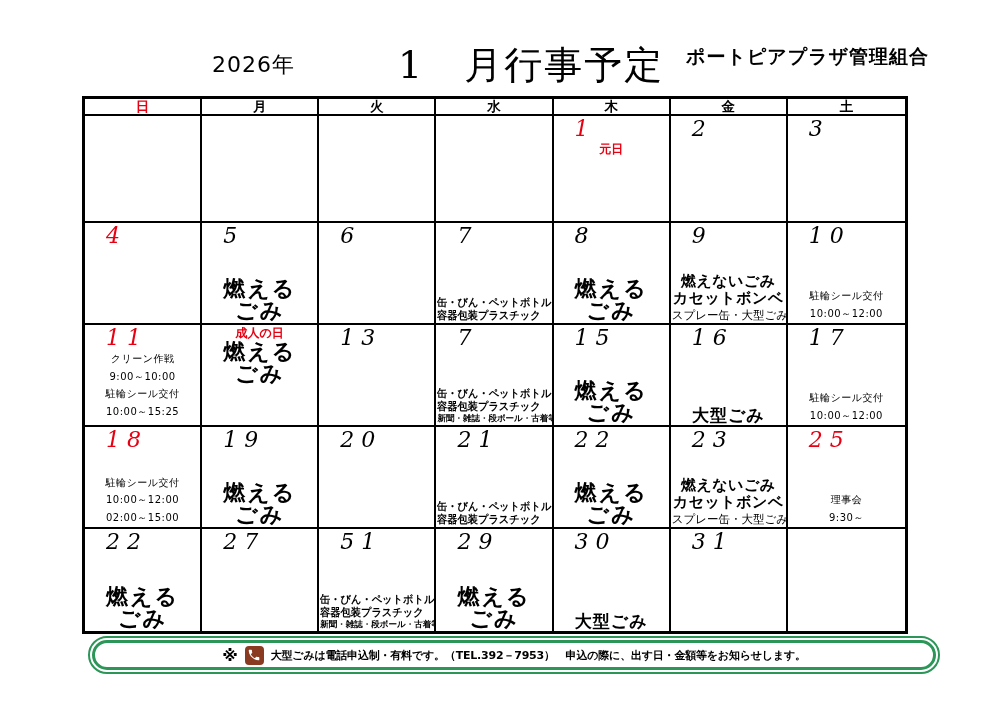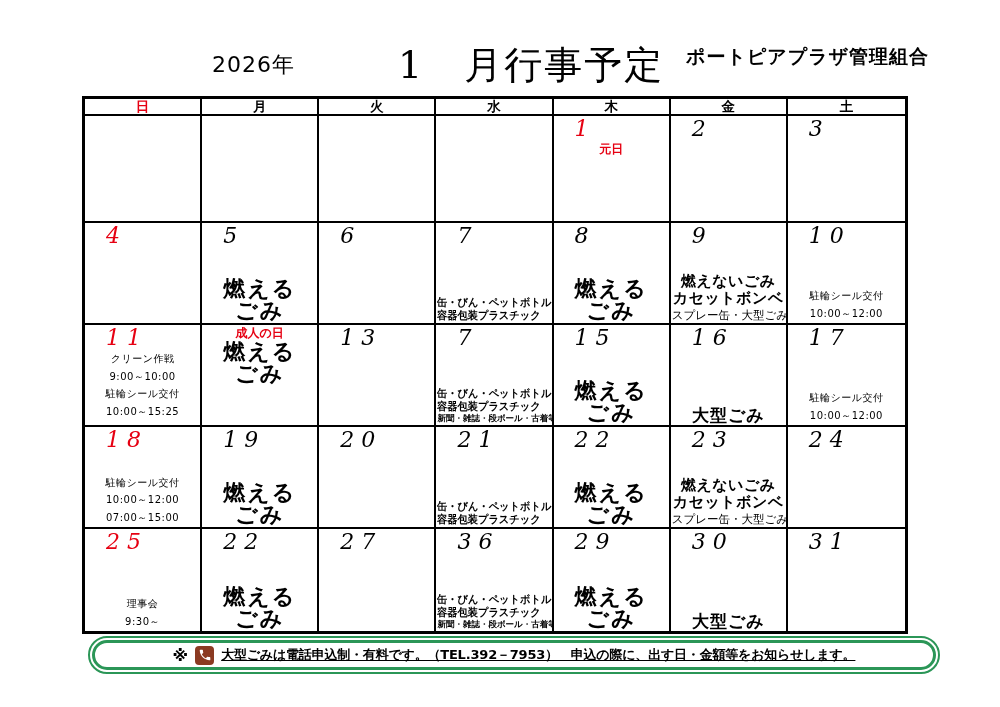--- a/index.html
+++ b/index.html
@@ -45,21 +45,21 @@
 
   
   .footer-outer{position:absolute;left:88px;top:636px;width:852px;box-sizing:border-box;
     border:2px solid #2b9657;border-radius:20px;padding:2px;}
   .footer-inner{border:3px solid #2b9657;border-radius:15px;height:24px;
     display:flex;align-items:center;justify-content:center;gap:7px;padding:0 6px;}
   .footer-mark{font-weight:bold;font-size:16px;}
   .phone-badge{width:19px;height:19px;background:#8b3a22;border-radius:4px;
     display:flex;align-items:center;justify-content:center;flex:0 0 auto;}
   .phone-badge svg{width:14px;height:14px;}
-  .footer-text{font-weight:bold;font-size:13px;white-space:nowrap;letter-spacing:-0.2px;text-decoration:underline;}
+  .footer-text{font-weight:bold;font-size:11px;white-space:nowrap;letter-spacing:-0.2px;}
 </style>
 </head>
 <body>
 
 <div class="year">2026年</div>
 <div class="title">1　月行事予定</div>
 <div class="org">ポートピアプラザ管理組合</div>
 
 <div class="calendar">
   <div class="dow-row" id="dow-row">
@@ -150,21 +150,21 @@
       </div>
       <div class="cell">
         <div class="date">17</div>
         <div class="line note push">駐輪シール交付</div>
         <div class="line note">10:00～12:00</div>
       </div>
       <div class="cell">
         <div class="date red">18</div>
         <div class="line note push">駐輪シール交付</div>
         <div class="line note">10:00～12:00</div>
-        <div class="line note">07:00～15:00</div>
+        <div class="line note">02:00～15:00</div>
       </div>
       <div class="cell">
         <div class="date">19</div>
         <div class="line burn push">燃える</div>
         <div class="line burn">ごみ</div>
       </div>
       <div class="cell">
         <div class="date">20</div>
       </div>
       <div class="cell">
@@ -177,37 +177,34 @@
         <div class="line burn push">燃える</div>
         <div class="line burn">ごみ</div>
       </div>
       <div class="cell">
         <div class="date">23</div>
         <div class="line nonburn push">燃えないごみ</div>
         <div class="line nonburn">カセットボンベ</div>
         <div class="line nonburn-sm">スプレー缶・大型ごみ</div>
       </div>
       <div class="cell">
-        <div class="date">24</div>
-      </div>
-      <div class="cell">
         <div class="date red">25</div>
         <div class="line note push">理事会</div>
         <div class="line note">9:30～</div>
       </div>
       <div class="cell">
         <div class="date">22</div>
         <div class="line burn push">燃える</div>
         <div class="line burn">ごみ</div>
       </div>
       <div class="cell">
         <div class="date">27</div>
       </div>
       <div class="cell">
-        <div class="date">36</div>
+        <div class="date">51</div>
         <div class="line recycle push">缶・びん・ペットボトル</div>
         <div class="line recycle">容器包装プラスチック</div>
         <div class="line recycle-sm">新聞・雑誌・段ボール・古着等</div>
       </div>
       <div class="cell">
         <div class="date">29</div>
         <div class="line burn push">燃える</div>
         <div class="line burn">ごみ</div>
       </div>
       <div class="cell">

